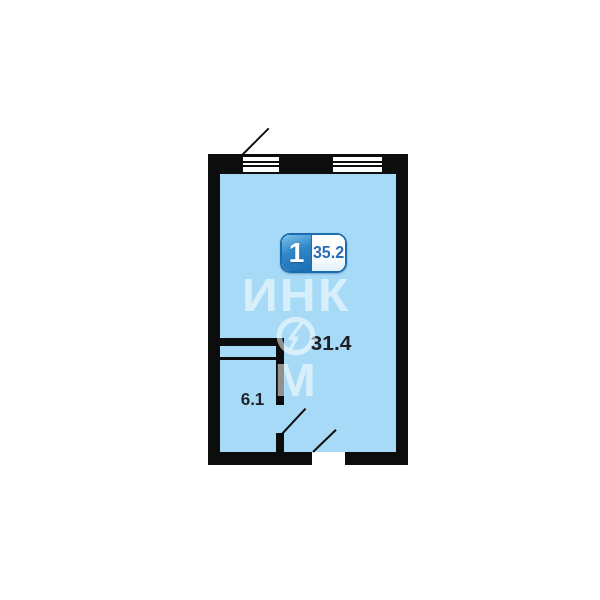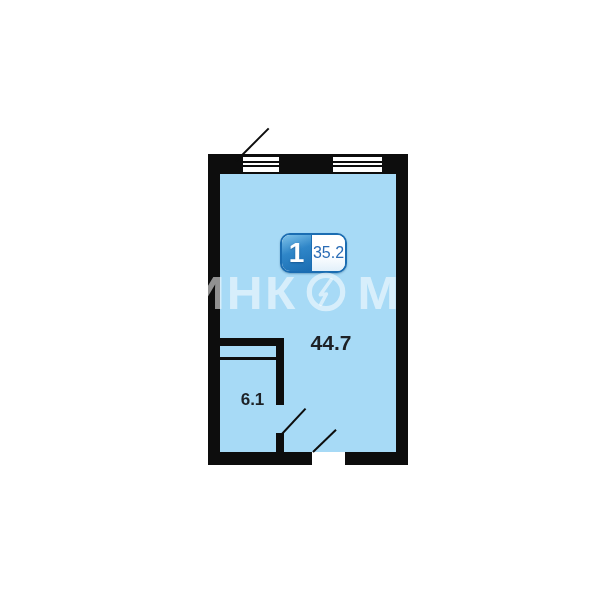--- a/index.html
+++ b/index.html
@@ -50,32 +50,32 @@
   .badge-left{
     width:29px;display:flex;align-items:center;justify-content:center;
     background:linear-gradient(160deg,var(--badge-blue-light,#7fc3ea) 0%,#2f86c8 45%,var(--badge-blue-dark,#1b6db2) 100%);
     color:#fff;font-size:28px;font-weight:bold;line-height:1;
     text-shadow:0 1px 2px rgba(0,40,90,.4);
     border-right:1.5px solid var(--badge-blue-dark,#1b6db2);
   }
   .badge-right{
     flex:1;display:flex;align-items:center;justify-content:center;
     background:linear-gradient(180deg,#ffffff 55%,#e2f0fa 100%);
-    color:var(--badge-value-text,#2a6cb5);font-size:16px;font-weight:normal;
+    color:var(--badge-value-text,#2a6cb5);font-size:16px;font-weight:bold;
   }
   
   .area-label{color:var(--area-label-text,#1d2126);font-weight:bold;text-align:center;line-height:1;}
   .label-main{left:303px;top:332px;width:56px;font-size:21px;}
   .label-bath{left:230px;top:391px;width:45px;font-size:17px;}
   
   .watermark{color:var(--watermark-color,rgba(255,255,255,0.55));pointer-events:none;}
   .wm-row1{
     left:193px;top:272px;width:206px;height:42px;
     display:flex;align-items:center;justify-content:space-between;
-    font-size:46px;font-weight:bold;line-height:1;letter-spacing:2px;
+    font-size:46px;font-weight:bold;line-height:1;letter-spacing:2px;flex-direction:column;
   }
   .wm-row1 .wm-letters{transform:scaleX(1.08);transform-origin:center;}
   .wm-logo{width:42px;height:42px;flex:0 0 auto;margin-top:-3px;}
   .wm-row2{
     left:193px;top:314px;width:206px;text-align:center;
     font-family:"Liberation Serif","DejaVu Serif",serif;
     font-size:19px;font-weight:bold;letter-spacing:2px;white-space:nowrap;line-height:1;
   }
 </style>
 </head>
@@ -118,21 +118,21 @@
   <div class="abs wall partition-stub"></div>
 
   <div class="abs diag swing-bath"></div>
   <div class="abs diag swing-entry"></div>
 
   <div class="abs badge">
     <div class="badge-left">1</div>
     <div class="badge-right">35.2</div>
   </div>
 
-  <div class="abs area-label label-main">44.7</div>
+  <div class="abs area-label label-main">31.4</div>
   <div class="abs area-label label-bath">6.1</div>
 
   <div class="abs watermark wm-row1">
     <span class="wm-letters">ИНК</span>
     <svg class="wm-logo" viewBox="0 0 44 44">
       <circle cx="22" cy="22" r="17.5" fill="none" stroke="currentColor" stroke-width="5.5"></circle>
       <path d="M27.5 9 L16 25 L22.5 24 L16.5 35" fill="none" stroke="currentColor" stroke-width="3.6" stroke-linejoin="round" stroke-linecap="round"></path>
     </svg>
     <span class="wm-letters">М</span>
   </div>

